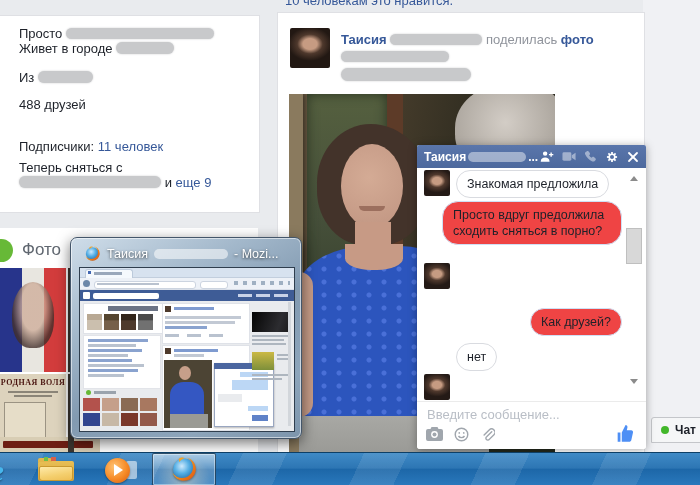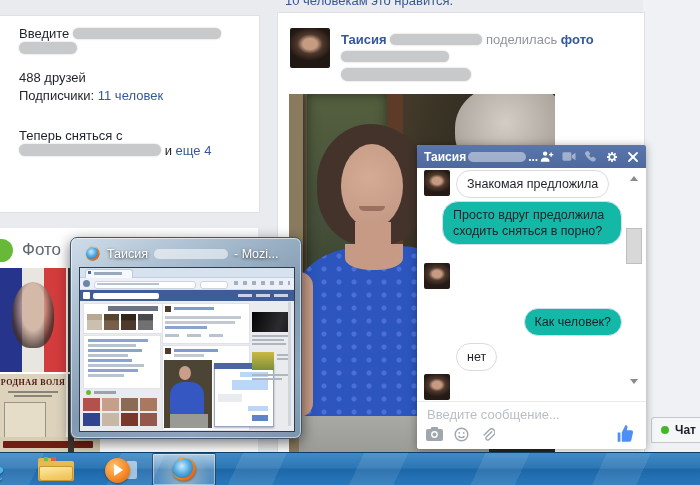--- a/index.html
+++ b/index.html
@@ -61,21 +61,21 @@
     background:linear-gradient(#5a76ab,#4d699d);display:flex;align-items:center;padding:0 7px;box-sizing:border-box;
     color:#fff;font-weight:bold;font-size:12px;cursor:pointer;}
   .ch-pill{display:inline-block;width:58px;height:10px;border-radius:5px;background:rgba(255,255,255,.45);margin:0 2px;}
   .ch-icons{margin-left:auto;display:flex;align-items:center;gap:8px;}
   .ch-icons svg{display:block;cursor:pointer;}
   .dim{opacity:.45;}
   .cav{position:absolute;width:26px;height:26px;border-radius:2px;background:
     radial-gradient(ellipse 58% 45% at 50% 42%,#c69b82 0 30%,#50392d 55%,#241a16 100%),#2a201b;}
   .bub{position:absolute;max-width:172px;padding:5px 10px;border-radius:16px;font-size:12.5px;line-height:16px;color:#1d2129;}
   .bub.l{background:#fff;border:1px solid #d9dbe0;}
-  .bub.r{background:#14b8a6;border:1px solid #cfe0f5;}
+  .bub.r{background:#ef4444;border:1px solid #cfe0f5;}
   .tri-up{position:absolute;width:0;height:0;border-left:4px solid transparent;border-right:4px solid transparent;border-bottom:5px solid #8b8b8b;cursor:pointer;}
   .tri-down{position:absolute;width:0;height:0;border-left:4px solid transparent;border-right:4px solid transparent;border-top:5px solid #8b8b8b;cursor:pointer;}
   .sthumb{position:absolute;right:4px;top:83px;width:14px;height:34px;background:#d8d8d8;border:1px solid #bfbfbf;cursor:pointer;}
   .chat-input-area{position:absolute;left:0;right:0;bottom:0;height:47px;background:#fff;border-top:1px solid #ebebeb;border-radius:0 0 3px 3px;}
   .chat-input{position:absolute;left:8px;top:4px;width:180px;border:none;outline:none;font-size:13px;
     font-family:"Liberation Sans",sans-serif;color:#1d2129;background:transparent;}
   .chat-input::placeholder{color:#b9bec6;}
   .in-icons{position:absolute;left:9px;bottom:7px;display:flex;gap:11px;}
   .in-icons svg{display:block;cursor:pointer;}
   .like-ic{position:absolute;right:10px;bottom:6px;cursor:pointer;}
@@ -116,36 +116,41 @@
 </style>
 </head>
 <body>
 
 <div class="screen">
 
   <div class="likes">10 человекам это нравится.</div>
 
   <div class="profile-card">
     <div class="pr-row">
-      <span>Введите</span>
+      <span>Просто</span>
       <span class="pill" style="width:148px"></span>
     </div>
     <div class="pr-row" style="margin-bottom:14px">
+      <span>Живет в городе</span>
       <span class="pill" style="width:58px;height:12px"></span>
     </div>
-    <div class="pr-row" style="margin-bottom:3px">488 друзей</div>
-    <div class="pr-row" style="margin-bottom:25px">
+    <div class="pr-row" style="margin-bottom:12px">
+      <span>Из</span>
+      <span class="pill" style="width:55px;height:12px"></span>
+    </div>
+    <div class="pr-row" style="margin-bottom:27px">488 друзей</div>
+    <div class="pr-row" style="margin-bottom:6px">
       <span>Подписчики:</span>
       <a class="lnk">11 человек</a>
     </div>
     <div style="white-space:normal">
       <span>Теперь сняться с</span>
       <span class="pill" style="width:142px;height:12px"></span>
       <span>и</span>
-      <a class="lnk">еще 4</a>
+      <a class="lnk">еще 9</a>
     </div>
   </div>
 
   <div class="photos-card">
     <div class="photos-icon"></div>
     <div class="photos-title">Фото</div>
     <div class="ph-flag">
       <div class="flag-b"></div>
       <div class="flag-w"></div>
       <div class="flag-r"></div>
@@ -241,21 +246,21 @@
       </span>
     </div>
 
     <div class="cav" style="left:7px;top:25px"></div>
     <div class="bub l" style="left:39px;top:25px">Знакомая предложила</div>
 
     <div class="bub r" style="right:24px;top:56px;width:158px">Просто вдруг предолжила сходить сняться в порно?</div>
 
     <div class="cav" style="left:7px;top:118px"></div>
 
-    <div class="bub r" style="right:24px;top:163px">Как человек?</div>
+    <div class="bub r" style="right:24px;top:163px">Как друзей?</div>
 
     <div class="bub l" style="left:39px;top:198px">нет</div>
 
     <div class="cav" style="left:7px;top:229px"></div>
 
     <div class="tri-up" style="right:8px;top:31px"></div>
     <div class="sthumb"></div>
     <div class="tri-down" style="right:8px;top:234px"></div>
 
     <div class="chat-input-area">

